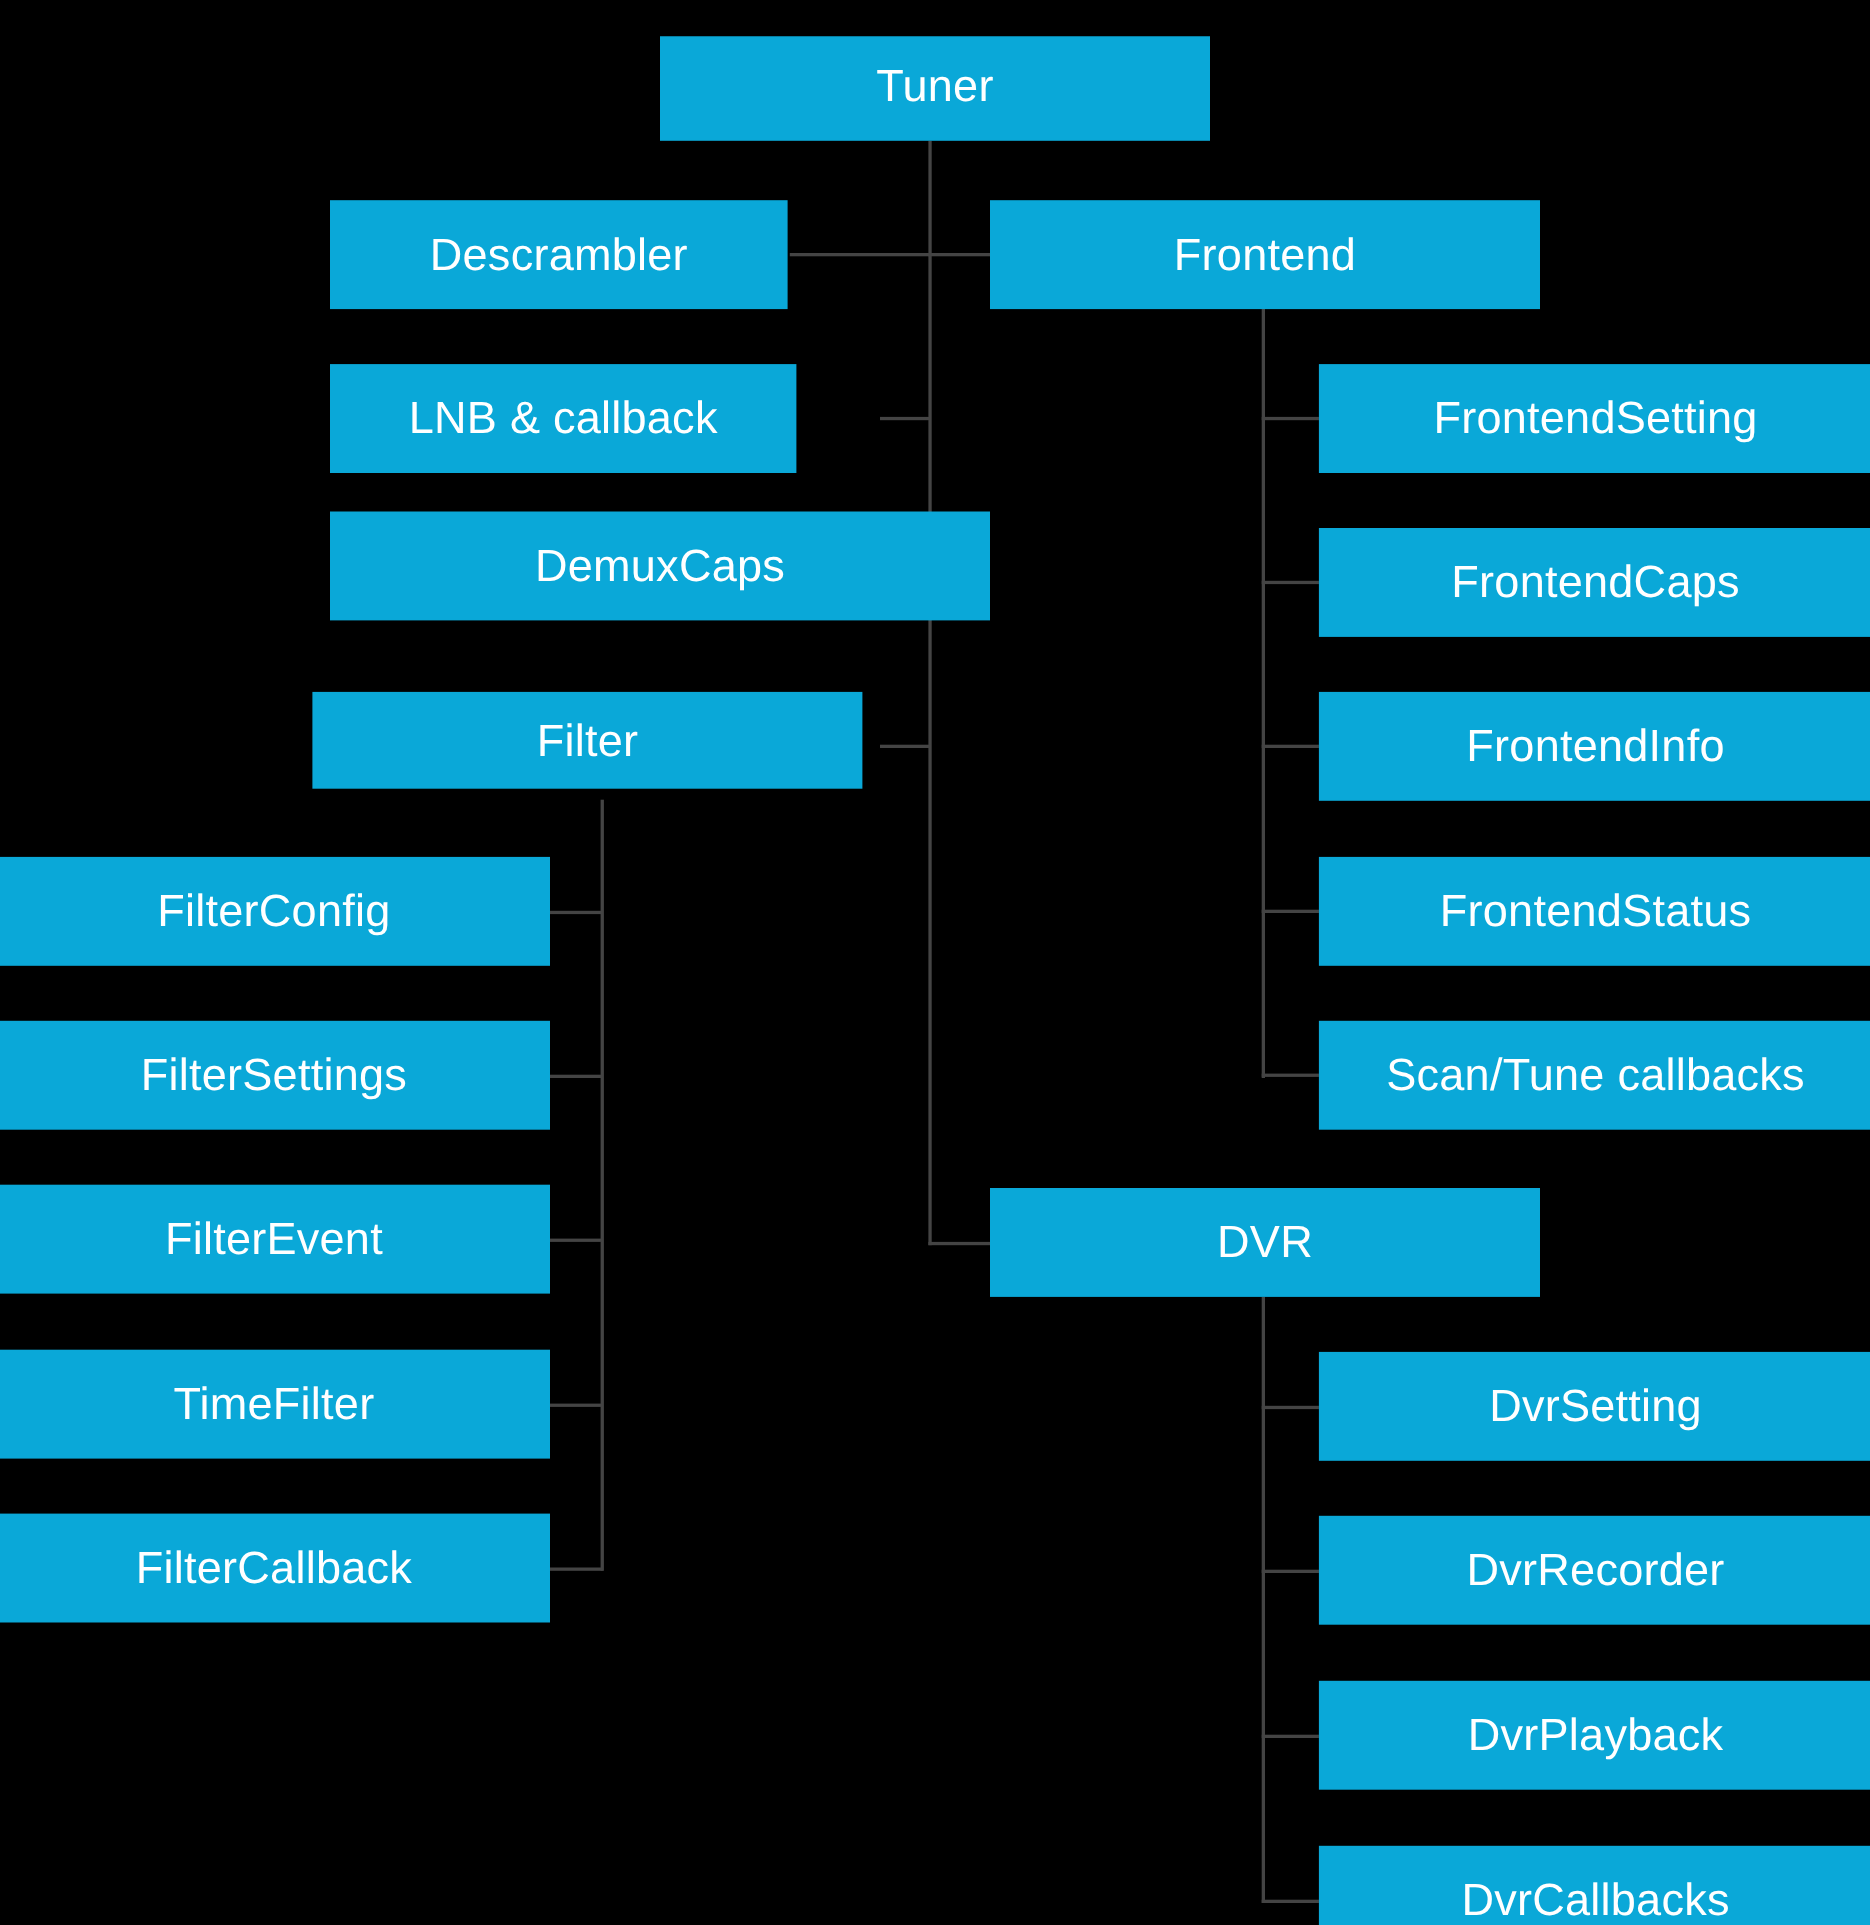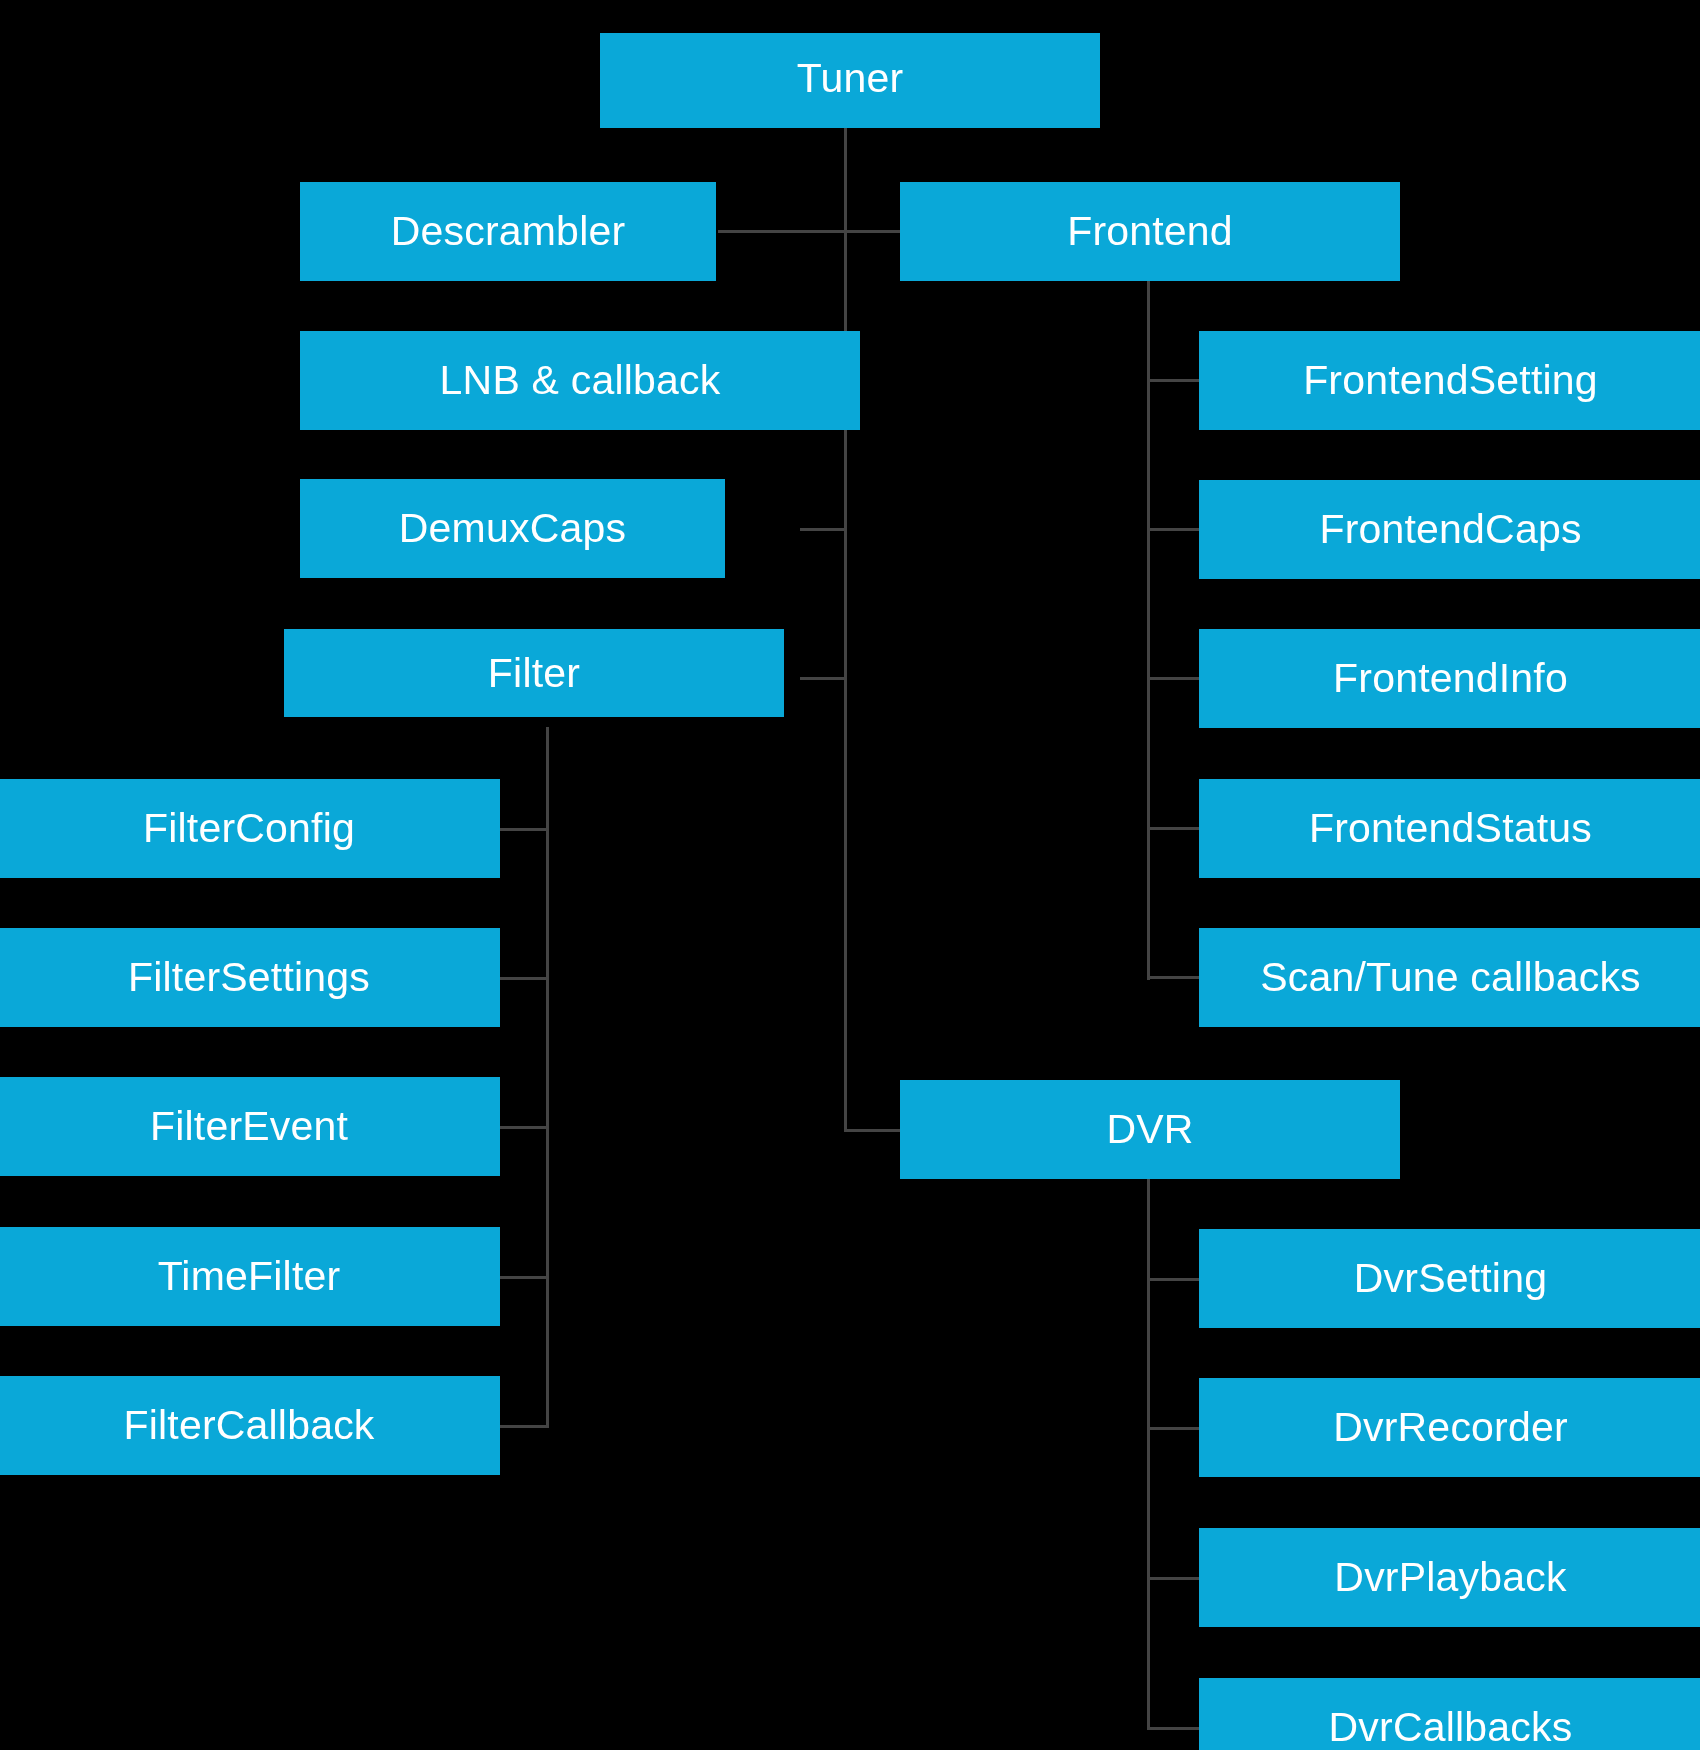--- a/index.html
+++ b/index.html
@@ -73,22 +73,22 @@
 
   <div class="edge v" style="left:1147px; top:1146px; height:551px;"></div>
   <div class="edge h" style="left:1147px; top:1245px; width:52px;"></div>
   <div class="edge h" style="left:1147px; top:1394px; width:52px;"></div>
   <div class="edge h" style="left:1147px; top:1544px; width:52px;"></div>
   <div class="edge h" style="left:1147px; top:1694px; width:52px;"></div>
 
   <div class="node" style="left:600px; top:-5px; width:500px; height:100px;">Tuner</div>
 
   <div class="node" style="left:300px; top:149px; width:416px; height:99px;">Descrambler</div>
-  <div class="node" style="left:300px; top:298px; width:560px; height:99px;text-align:center;">LNB &amp; callback</div>
-  <div class="node" style="left:300px; top:446px; width:425px; height:99px;">DemuxCaps</div>
+  <div class="node" style="left:300px; top:298px; width:424px; height:99px;text-align:center;">LNB &amp; callback</div>
+  <div class="node" style="left:300px; top:432px; width:600px; height:99px;">DemuxCaps</div>
   <div class="node" style="left:284px; top:596px; width:500px; height:88px;">Filter</div>
 
   <div class="node" style="left:-2px; top:746px; width:502px; height:99px;">FilterConfig</div>
   <div class="node" style="left:-2px; top:895px; width:502px; height:99px;">FilterSettings</div>
   <div class="node" style="left:-2px; top:1044px; width:502px; height:99px;">FilterEvent</div>
   <div class="node" style="left:-2px; top:1194px; width:502px; height:99px;">TimeFilter</div>
   <div class="node" style="left:-2px; top:1343px; width:502px; height:99px;">FilterCallback</div>
 
   <div class="node" style="left:900px; top:149px; width:500px; height:99px;">Frontend</div>
   <div class="node" style="left:900px; top:1047px; width:500px; height:99px;">DVR</div>

